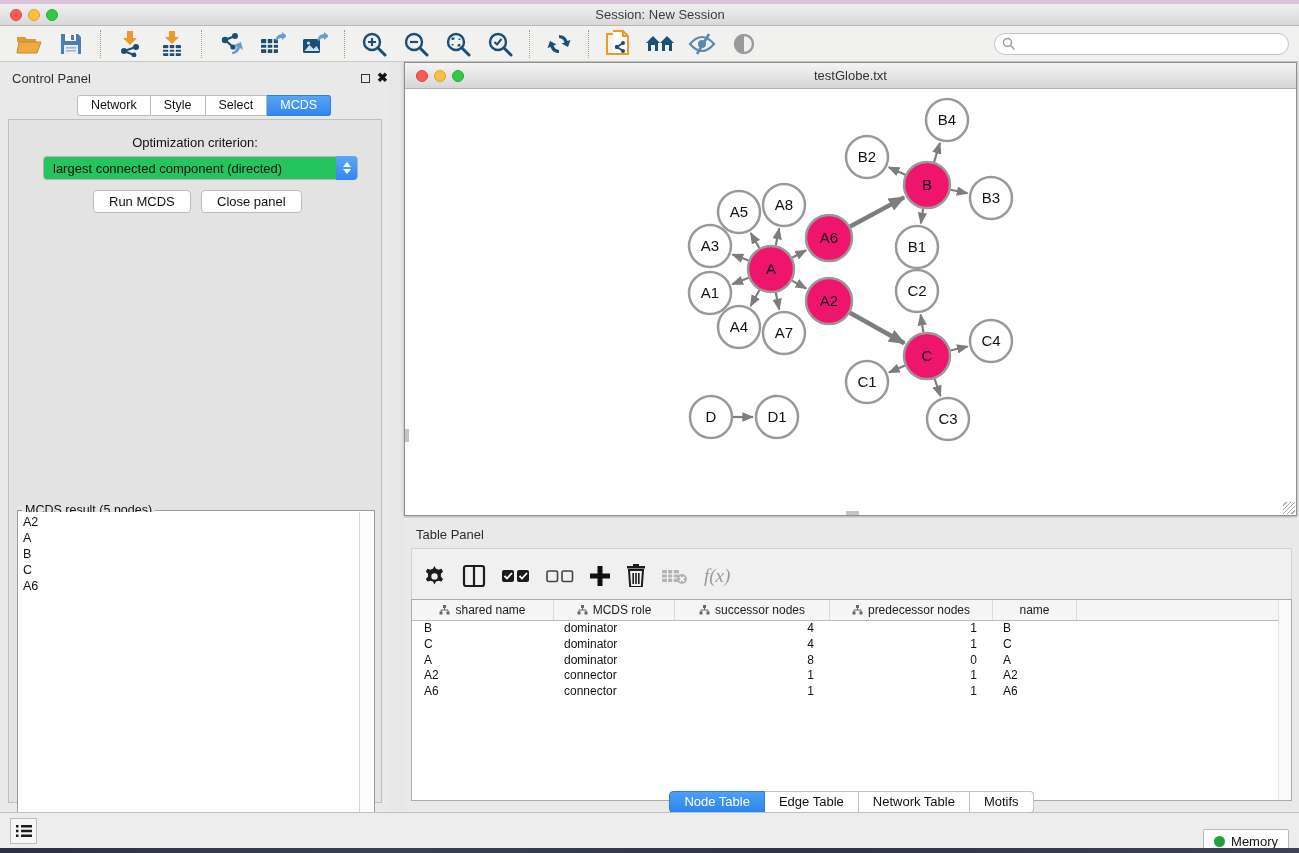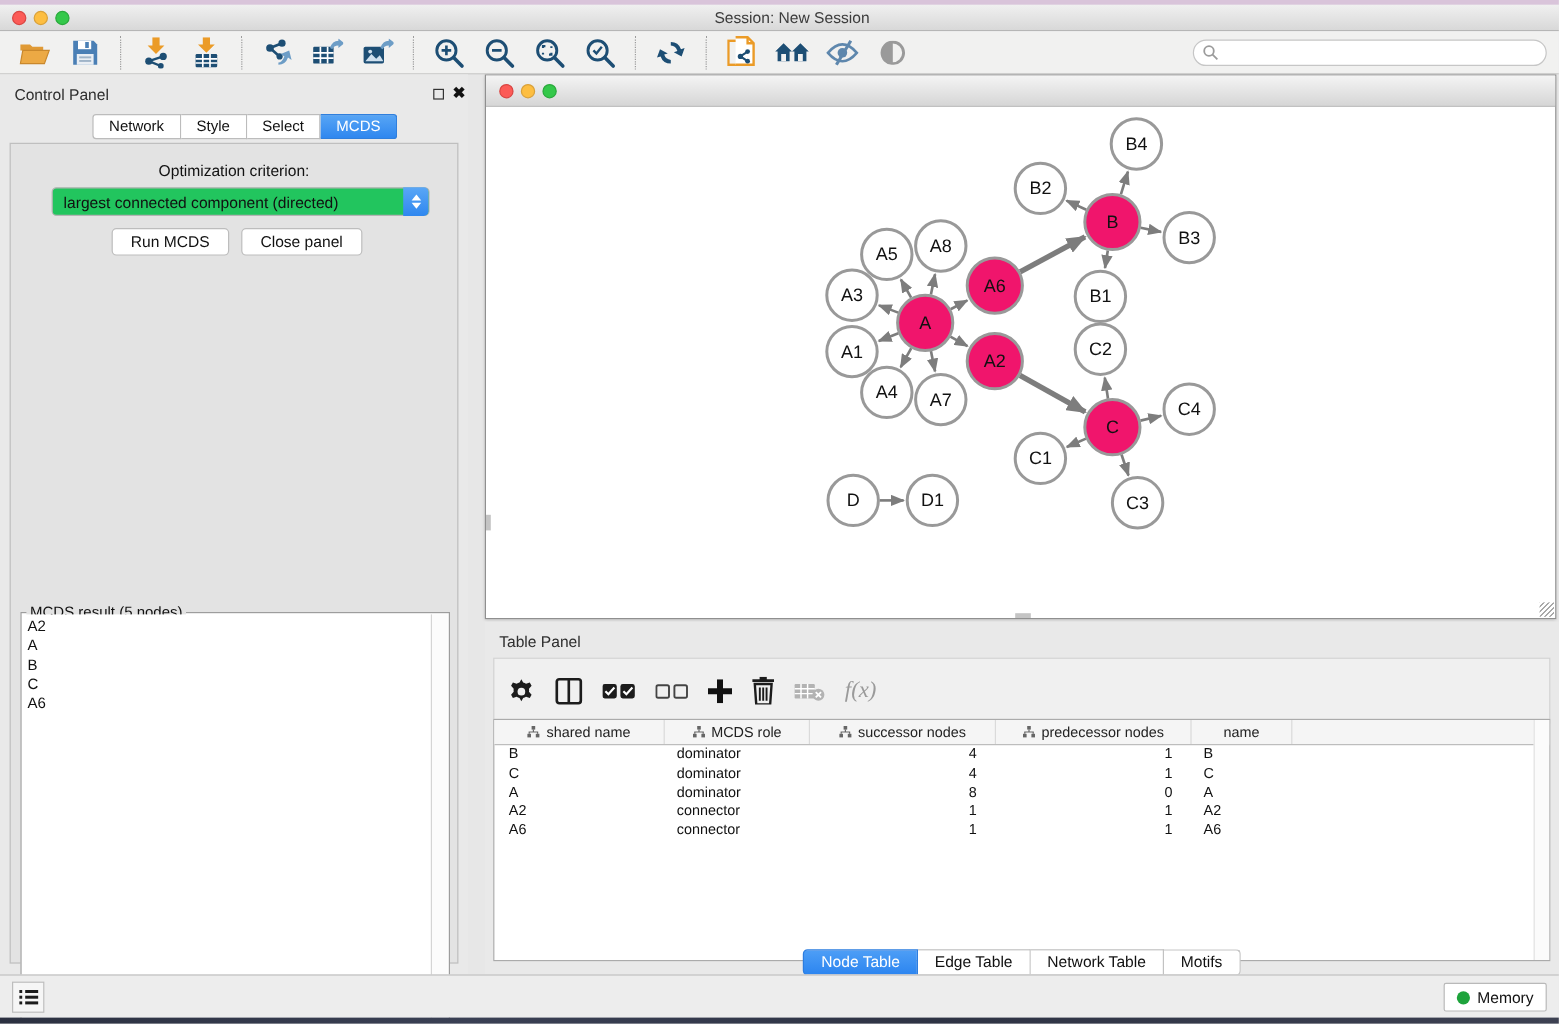--- a/index.html
+++ b/index.html
@@ -85,21 +85,21 @@
   .tp-tab { height:22px; line-height:20px; padding:0 14px; background:#fff; border:1px solid #c2c2c2; border-left:none;
     font-size:13px; color:#111; }
   .tp-tab:first-child { border-left:1px solid #c2c2c2; border-radius:4px 0 0 4px; }
   .tp-tab:last-child { border-radius:0 4px 4px 0; }
   .tp-tab.active { background:linear-gradient(#4d9ef6,#2c85f0); border-color:#2c7de0; color:#fff; }
 
   
   #statusbar { position:absolute; left:0; top:812px; width:1299px; height:36px; background:#ededed; border-top:1px solid #c0c0c0; }
   #status-list-btn { position:absolute; left:10px; top:5px; width:27px; height:26px; background:#f6f6f6;
     border:1px solid #bdbdbd; display:flex; align-items:center; justify-content:center; }
-  #memory-btn { position:absolute; right:10px; top:6px; height:24px; background:#fff; border:1px solid #b9b9b9;
+  #memory-btn { position:absolute; right:10px; top:16px; height:24px; background:#fff; border:1px solid #b9b9b9;
     border-radius:2px; display:flex; align-items:center; gap:6px; padding:0 10px; font-size:13px; color:#111; }
   #memory-dot { width:11px; height:11px; border-radius:50%; background:#1ea33c; }
   #desktop-strip-bottom { position:absolute; left:0; top:848px; width:1299px; height:5px;
     background:linear-gradient(90deg,#2b3040,#3a4054 30%,#2e3344 60%,#3d4152); }
 </style>
 </head>
 <body>
 
 <div id="desktop-strip-top"></div>
 <div id="titlebar">
@@ -285,20 +285,21 @@
       <div id="mcds-scroll"></div>
     </div>
   </div>
 </div>
 
 <div id="net-window">
   <div id="net-titlebar">
     <span class="tl red" style="left:11px"></span>
     <span class="tl yellow" style="left:29px"></span>
     <span class="tl green" style="left:47px"></span>
+    <div class="title">testGlobe.txt</div>
   </div>
   <svg id="graph-svg" width="891" height="427" viewBox="405 89 891 427">
     <defs>
       <marker id="ah-thin" viewBox="0 0 10 8" refX="9" refY="4" markerWidth="12" markerHeight="9.5" orient="auto" markerUnits="userSpaceOnUse">
           <path d="M0,0 L10,4 L0,8 z" fill="#7d7d7d"></path>
         </marker>
       <marker id="ah-thick" viewBox="0 0 10 8" refX="9" refY="4" markerWidth="17" markerHeight="13.5" orient="auto" markerUnits="userSpaceOnUse">
           <path d="M0,0 L10,4 L0,8 z" fill="#7d7d7d"></path>
         </marker>
     </defs>

